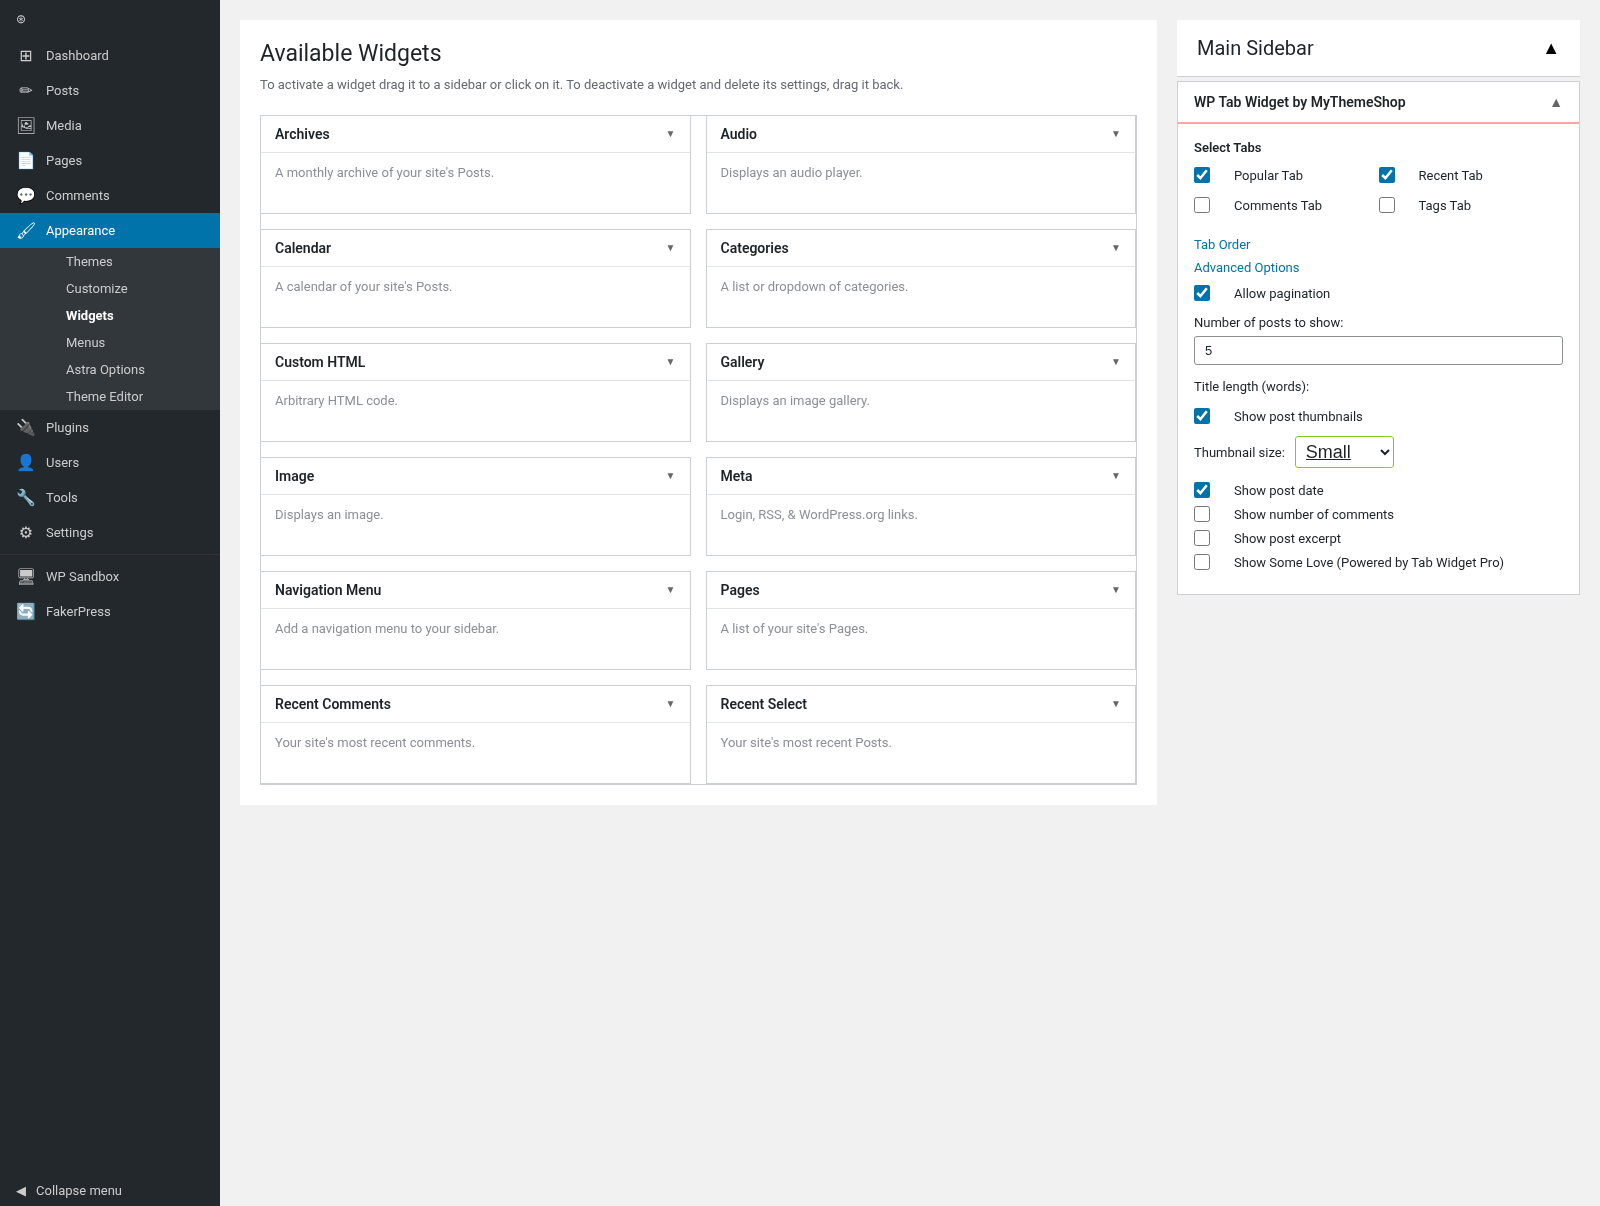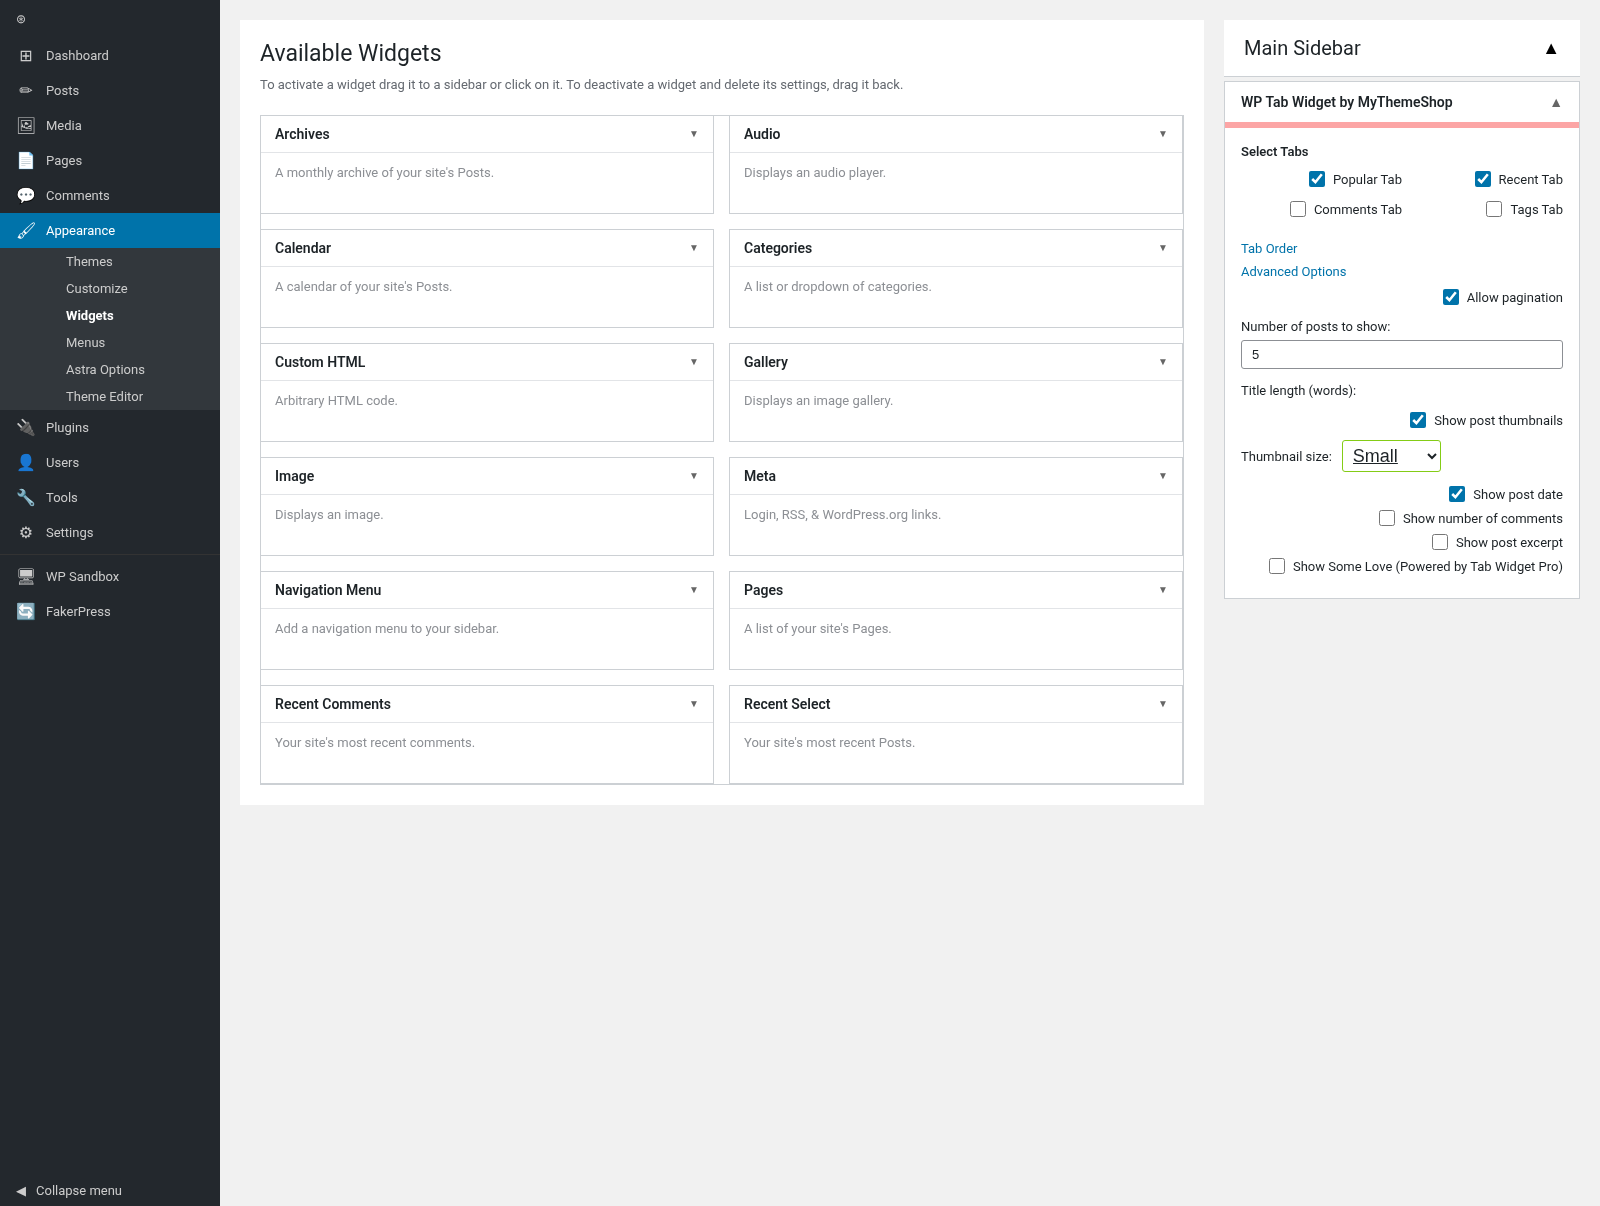--- a/index.html
+++ b/index.html
@@ -87,21 +87,21 @@
       padding: 10px 14px;
       border-bottom: 1px solid #e2e4e7;
       cursor: pointer;
     }
     .widget-title { font-weight: 600; font-size: 14px; color: #1d2327; }
     .widget-desc { padding: 10px 14px; color: #8c8f94; font-size: 13px; line-height: 1.5; min-height: 60px; }
     .chevron-down { color: #666; font-size: 10px; }
 
     
     #sidebar-panel {
-      width: 356px;
+      width: 403px;
       flex-shrink: 0;
     }
     .sidebar-widget-header {
       background: #fff;
       padding: 16px 20px;
       display: flex;
       justify-content: space-between;
       align-items: center;
       border-bottom: 1px solid #ccd0d4;
     }
@@ -111,35 +111,34 @@
     .widget-settings-box {
       background: #fff;
       border: 1px solid #ccd0d4;
       margin-top: 4px;
     }
     .ws-header {
       display: flex;
       justify-content: space-between;
       align-items: center;
       padding: 12px 16px;
-      border-bottom: 6px solid #fca5a5;
+      border-bottom: 2px solid #fca5a5;
       cursor: pointer;
     }
     .ws-title { font-size: 14px; font-weight: 600; color: #1d2327; }
     .ws-body { padding: 16px; }
 
     .section-label { font-size: 13px; font-weight: 600; color: #1d2327; margin-bottom: 12px; }
     .checkbox-row {
       display: flex;
       align-items: center;
-      gap: 8px;
+      gap: 24px;
       margin-bottom: 8px;
       font-size: 13px;
       color: #1d2327;
-      justify-content: flex-end;
     }
     .checkbox-grid {
       display: grid;
       grid-template-columns: 1fr 1fr;
       gap: 6px 0;
       margin-bottom: 16px;
     }
     .link-blue { color: #0073aa; text-decoration: none; cursor: pointer; font-size: 13px; display: block; margin-bottom: 8px; }
 
     .field-label { font-size: 13px; color: #1d2327; margin-bottom: 6px; margin-top: 14px; }

